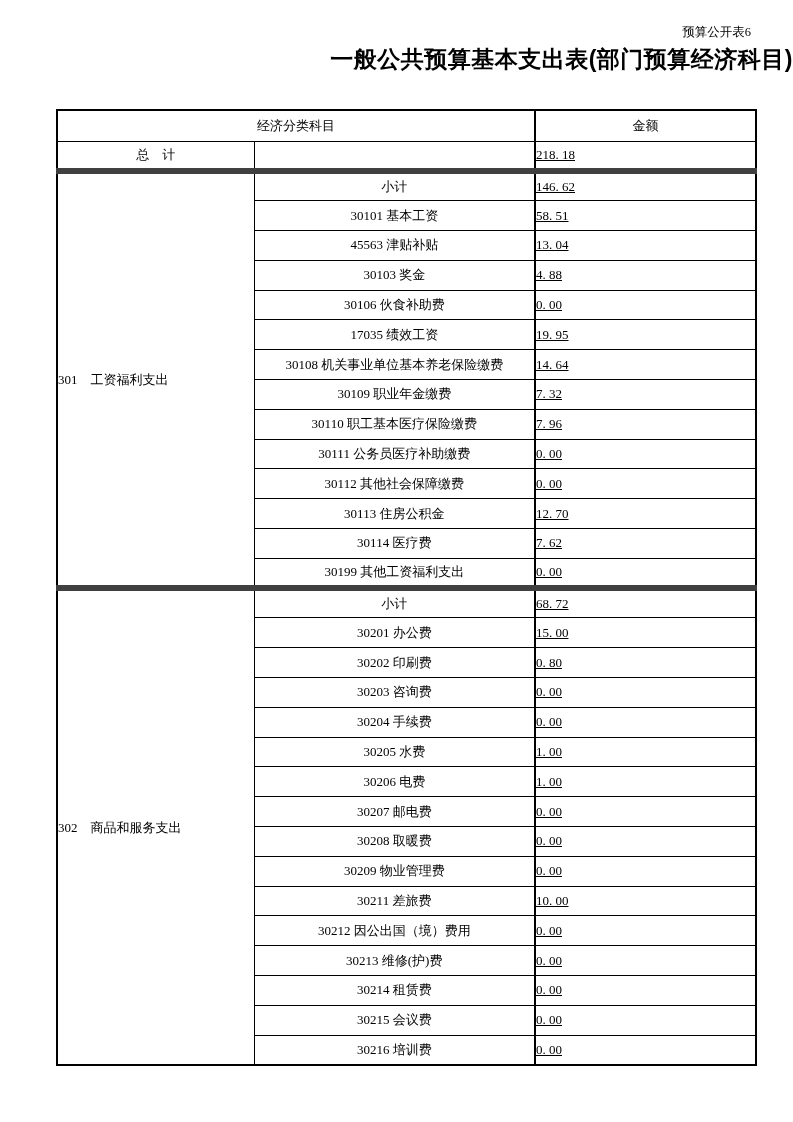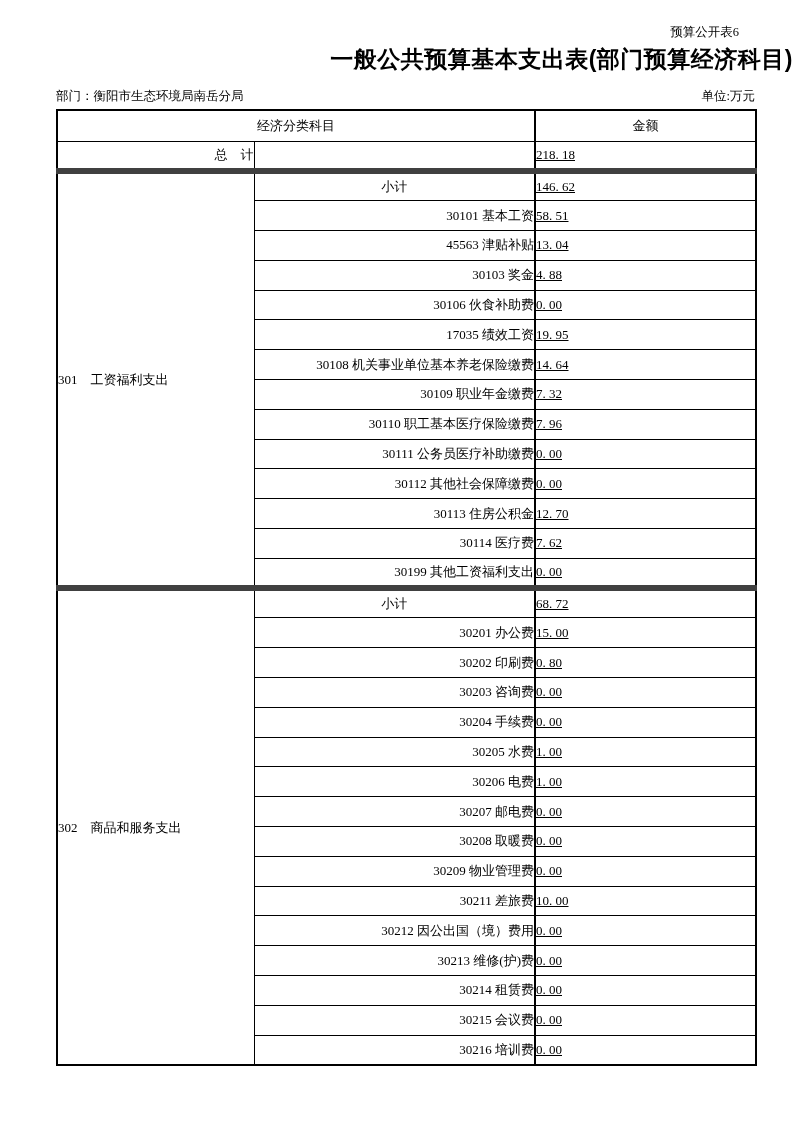--- a/index.html
+++ b/index.html
@@ -12,21 +12,21 @@
     width: 793px;
     height: 1122px;
     background: #ffffff;
     color: #000000;
     font-family: "Liberation Serif", "DejaVu Serif", serif;
     overflow: hidden;
   }
   .doc-label {
     position: absolute;
     top: 24px;
-    right: 54px;
+    right: 42px;
     font-size: 12.5px;
   }
   .title {
     position: absolute;
     top: 44px;
     left: 0;
     width: 100%;
     margin: 0;
     text-align: right;
     font-family: "Liberation Sans", "DejaVu Sans", sans-serif;
@@ -67,38 +67,34 @@
     vertical-align: middle;
   }
   .r-head   { height: 31px; }
   .r-total  { height: 30px; }
   .r        { height: 29.8px; }
   .th-subject, .th-amount { text-align: center; font-family: Liberation Mono, monospace; }
   thead th            { border-bottom: 2px solid #000000; }
   .r-total td         { border-bottom: 2px solid #000000; }
   .subtotal-row td    { border-top: 6px solid #404040; }
   .col-amount         { border-left: 2px solid #000000 !important; }
-  .cell-left   { text-align: right; padding-left: 5px; }
+  .cell-left   { text-align: center; padding-left: 5px; }
   .cell-center { text-align: center; }
   .cell-amount { text-align: left; padding-right: 4px; font-size: 12.5px; text-decoration: underline; }
   .group-cell  { text-align: left; padding-left: 4px; vertical-align: middle; }
 </style>
 </head>
 <body>
 
 <div class="page">
 
   <div class="doc-label">预算公开表6</div>
 
   <h1 class="title">一般公共预算基本支出表(部门预算经济科目)</h1>
 
-  <div class="meta">
-    <span>部门：衡阳市生态环境局南岳分局</span>
-    <span>单位:万元</span>
-  </div>
 
   <table class="budget-table">
     <colgroup>
       <col class="c1">
         <col class="c2">
         <col class="c3">
     </colgroup>
     <thead>
       <tr class="r-head">
         <th colspan="2" class="th-subject">经济分类科目</th>

